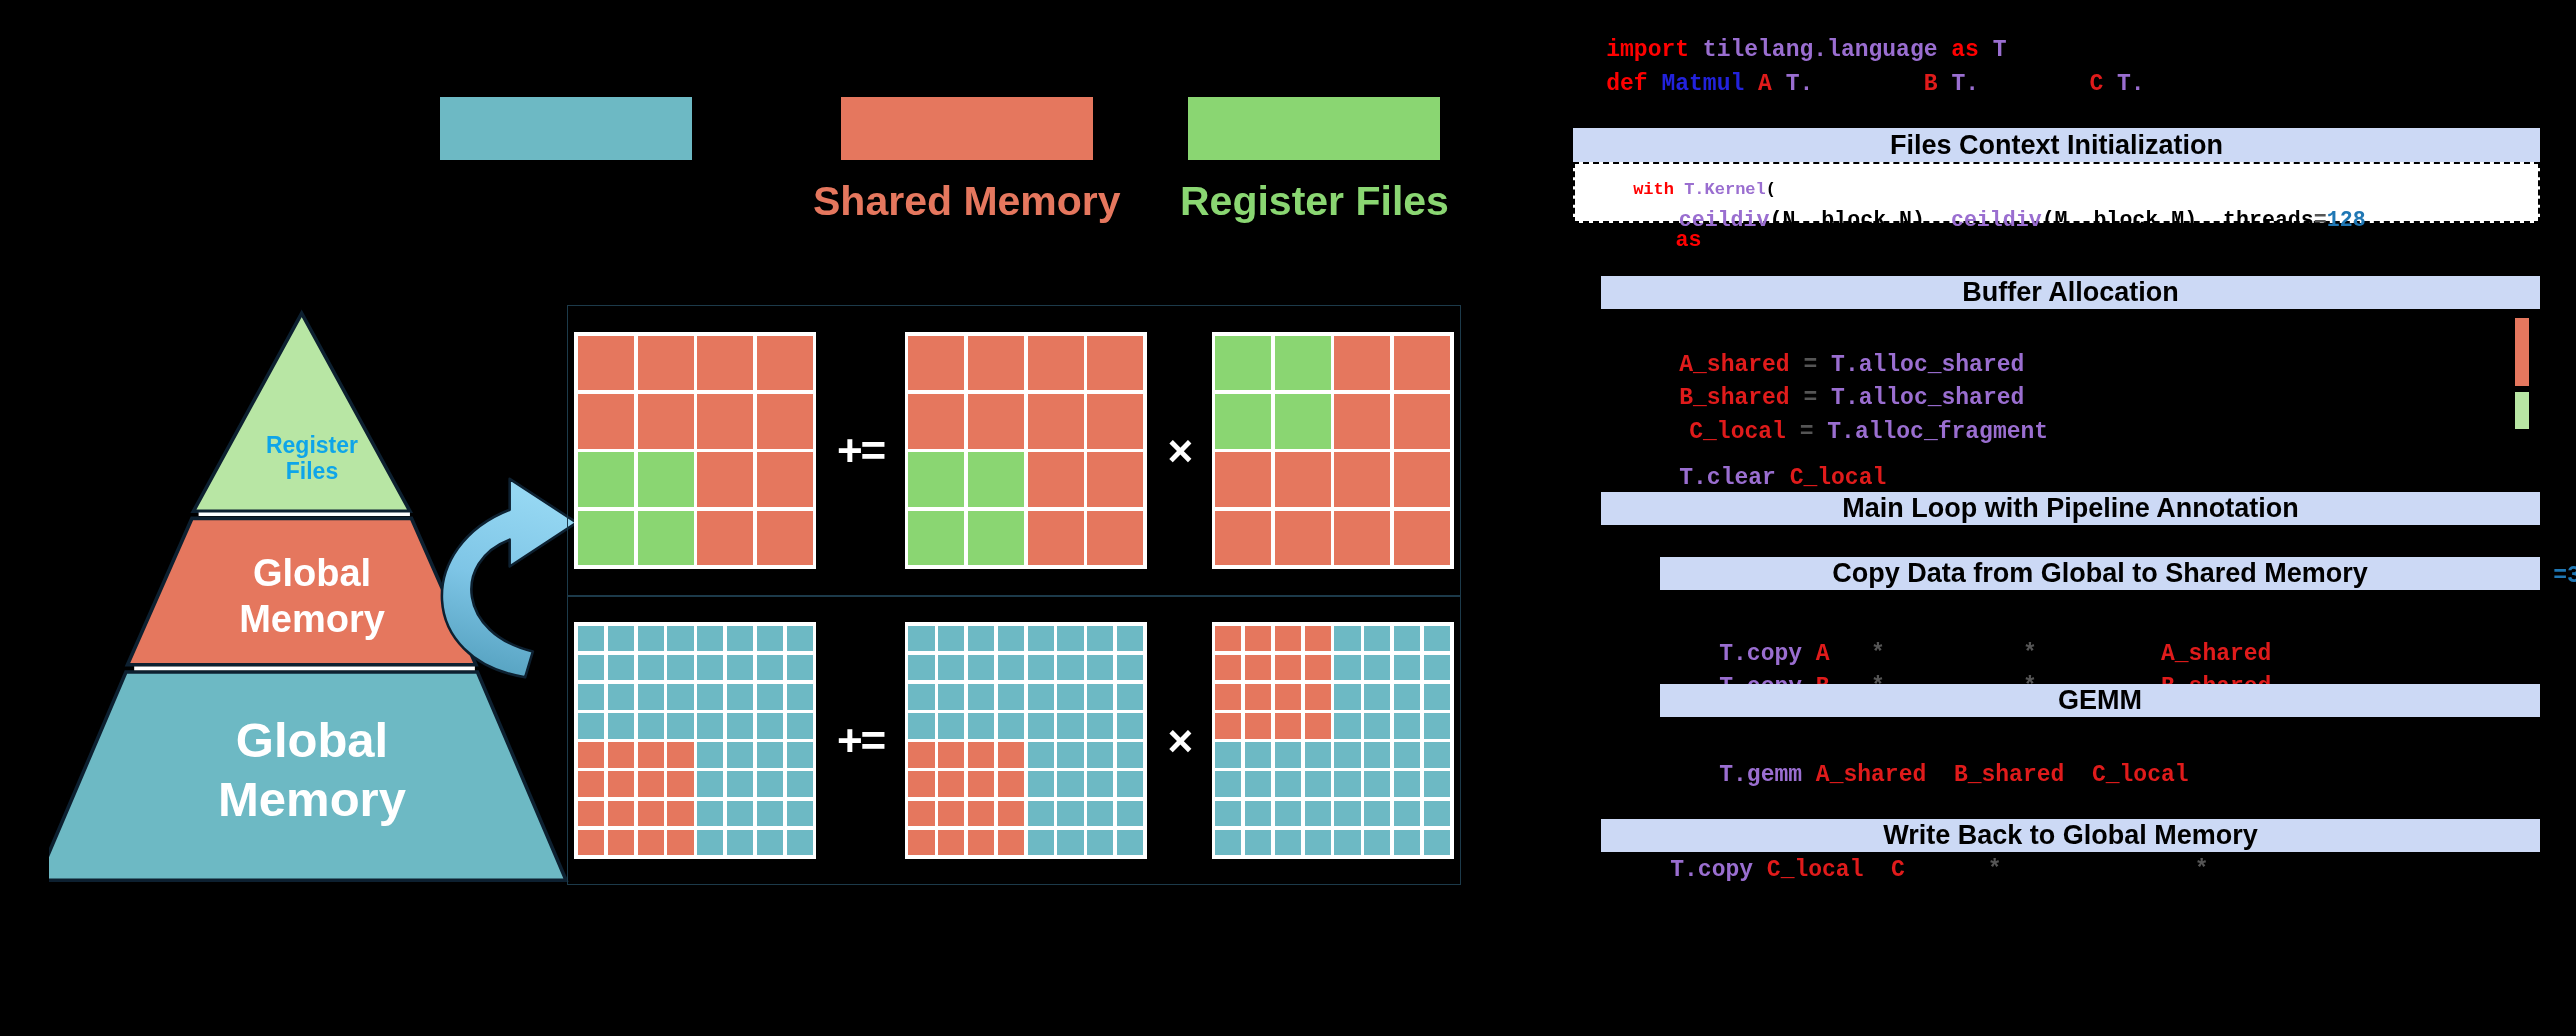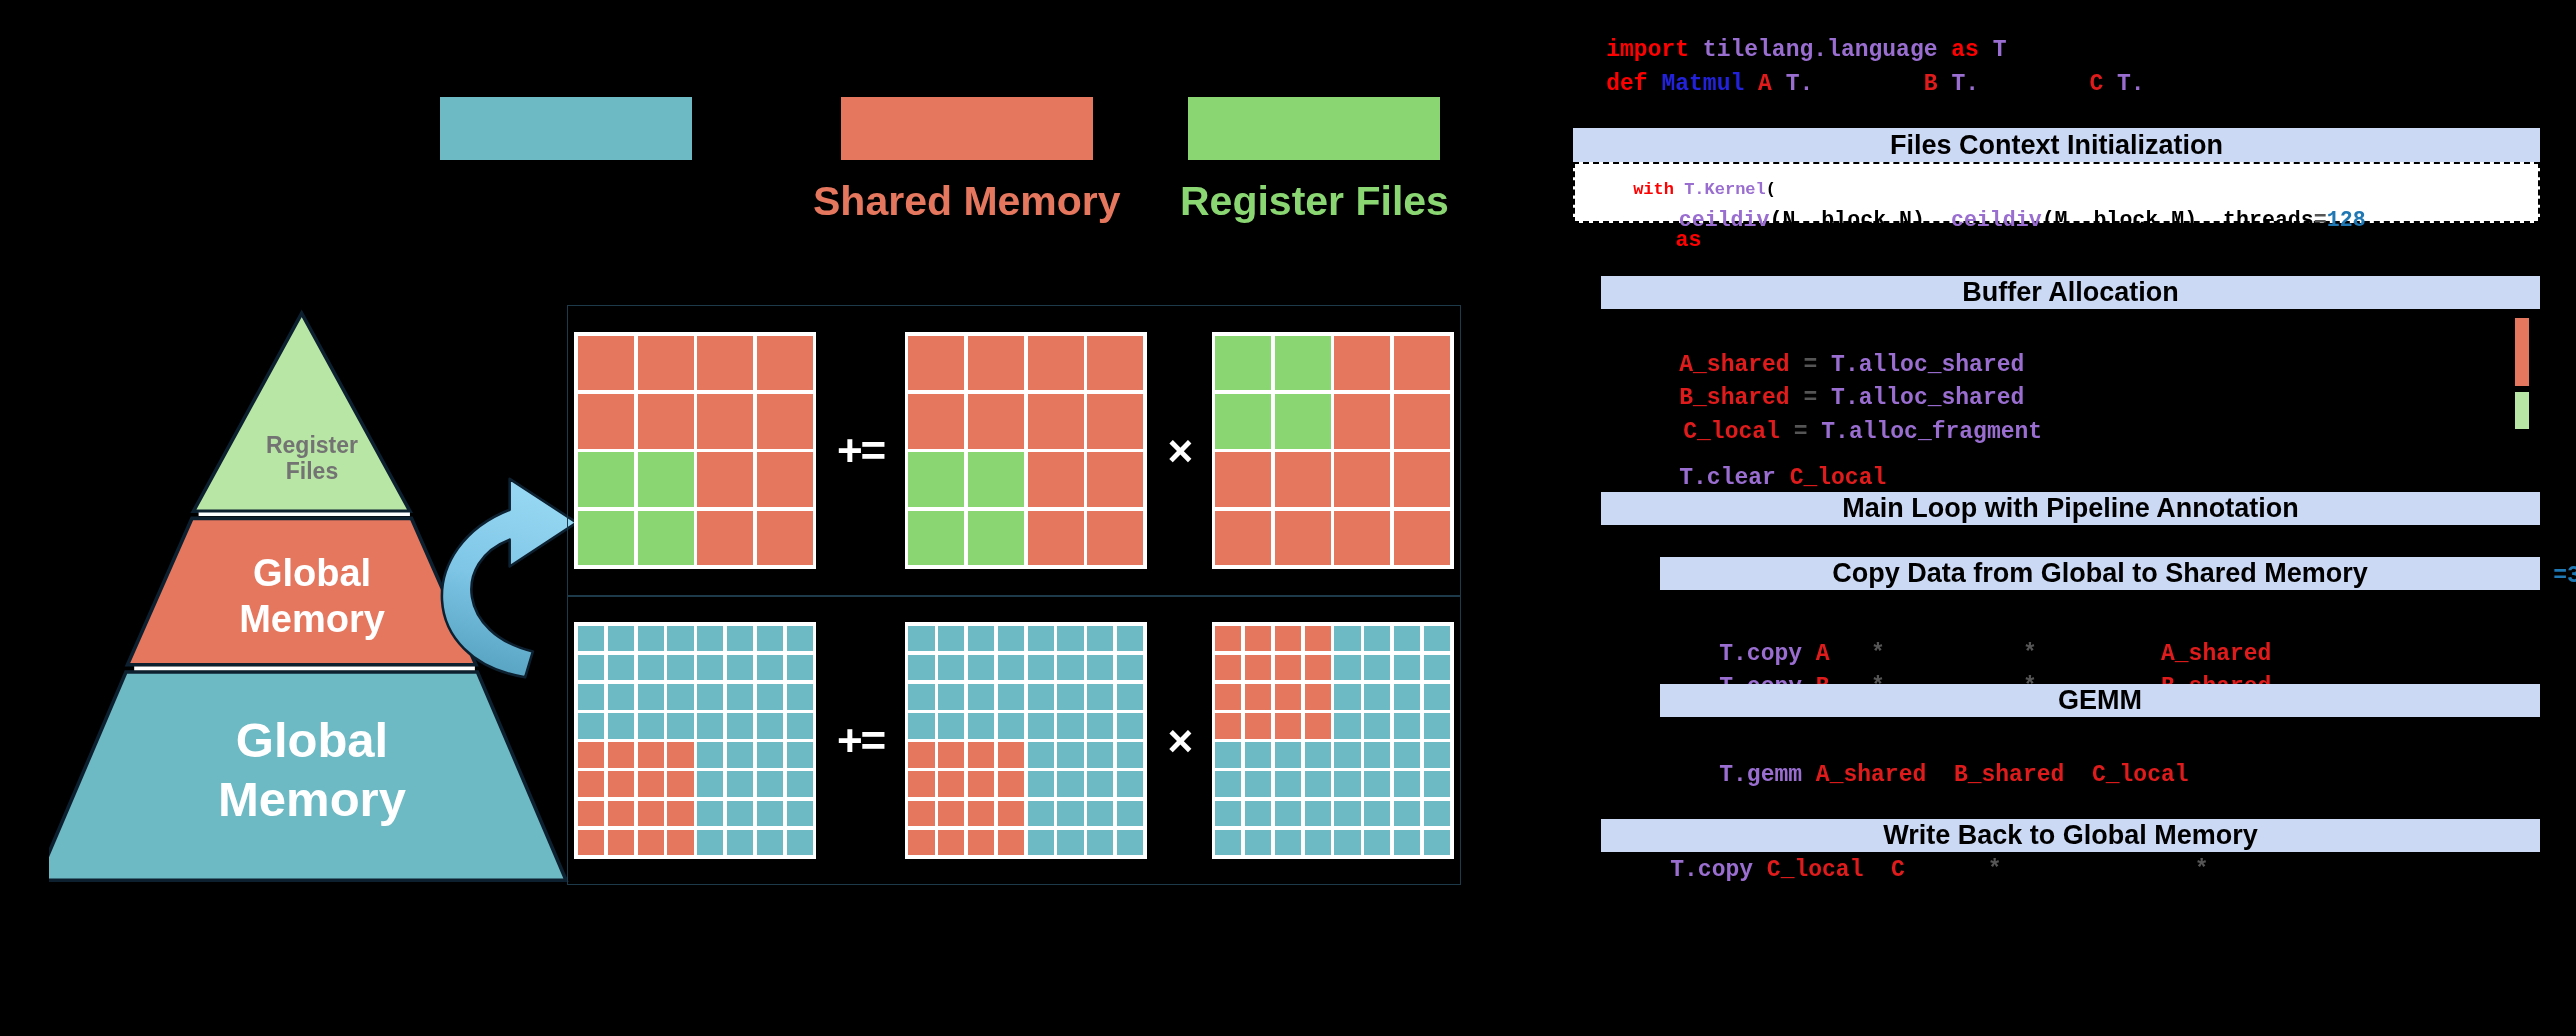--- a/index.html
+++ b/index.html
@@ -84,21 +84,21 @@
   </div>
 
   <div id="pyramid-wrap">
     <svg width="526" height="585" viewBox="0 0 1020 1135" style="position:absolute;left:0;top:0;">
       <polygon points="490,18 700,402 280,402" fill="#b8e6a4" stroke="#0d2030" stroke-width="7"></polygon>
       <polygon points="277,416 703,416 828,700 152,700" fill="#e5775e" stroke="#0d2030" stroke-width="7"></polygon>
       <polygon points="149,714 831,714 1003,1118 -23,1118" fill="#6db9c4" stroke="#0d2030" stroke-width="7"></polygon>
       <line x1="290" y1="408" x2="700" y2="408" stroke="#ffffff" stroke-width="7"></line>
       <line x1="165" y1="707" x2="826" y2="707" stroke="#ffffff" stroke-width="7"></line>
     </svg>
-    <div class="pyr-label" style="top:129px;font-size:23px;line-height:1.12;color:#737373;">
+    <div class="pyr-label" style="top:129px;font-size:23px;line-height:1.12;color:#0ea5e9;">
       <span>Register</span><br><span>Files</span>
     </div>
     <div class="pyr-label" style="top:247px;font-size:38px;line-height:1.2;color:#fff;">
       <span>Global</span><br><span>Memory</span>
     </div>
     <div class="pyr-label" style="top:407px;font-size:49px;line-height:1.2;color:#fff;">
       <span>Global</span><br><span>Memory</span>
     </div>
   </div>
 
@@ -402,21 +402,21 @@
     </div>
   </div>
 
   <div class="section-header" style="left:107px;top:276px;width:939px;height:33px;">Buffer Allocation</div>
   <div class="code-line" style="left:130px;top:326px;">
     <span class="var">A_shared</span><span class="op"> </span><span class="op">=</span><span class="op"> </span><span class="fn">T.alloc_shared</span>
   </div>
   <div class="code-line" style="left:130px;top:359px;">
     <span class="var">B_shared</span><span class="op"> </span><span class="op">=</span><span class="op"> </span><span class="fn">T.alloc_shared</span>
   </div>
-  <div class="code-line" style="left:134px;top:393px;">
+  <div class="code-line" style="left:140px;top:393px;">
     <span class="var">C_local</span><span class="op"> </span><span class="op">=</span><span class="op"> </span><span class="fn">T.alloc_fragment</span>
   </div>
   <div class="code-line" style="left:130px;top:439px;">
     <span class="fn">T.clear</span><span class="op"> </span><span class="var">C_local</span>
   </div>
   <div class="swatch-bar" style="left:1021px;top:318px;height:68px;background:#e5775e;"></div>
   <div class="swatch-bar" style="left:1021px;top:392px;height:37px;background:#b8e6a4;"></div>
 
   <div class="section-header" style="left:107px;top:492px;width:939px;height:33px;">Main Loop with Pipeline Annotation</div>
   <div class="code-line" style="left:130px;top:537px;">

